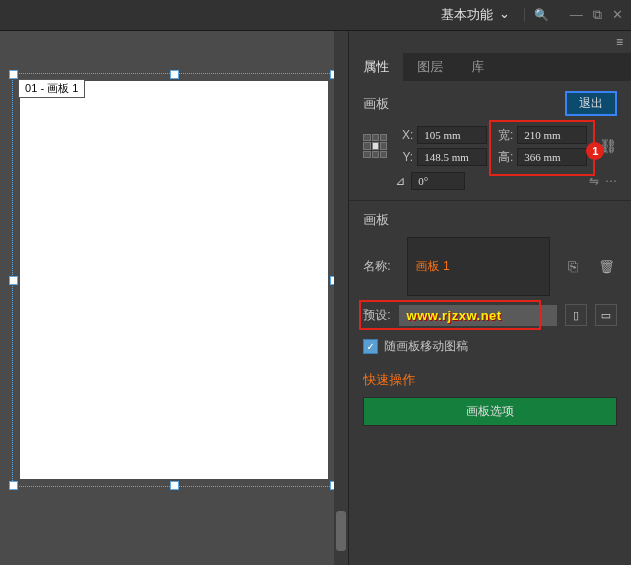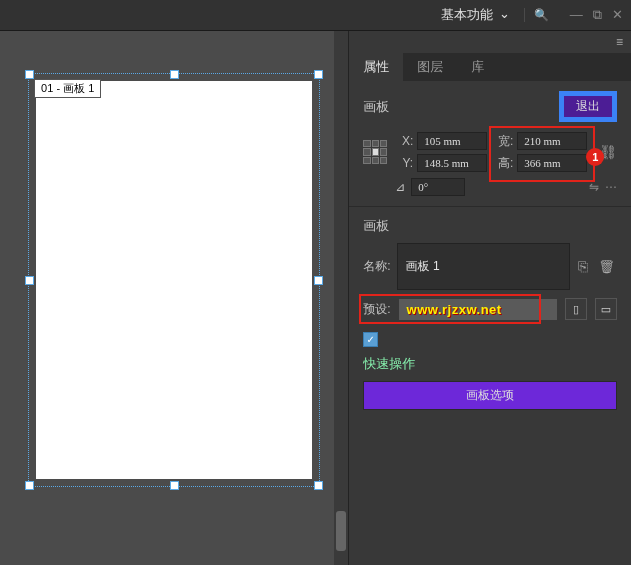--- a/index.html
+++ b/index.html
@@ -6,64 +6,64 @@
 .topbar{height:30px;background:#323232;border-bottom:1px solid #1a1a1a;display:flex;align-items:center;justify-content:flex-end;padding-right:8px;gap:10px}
 .workspace-sel{color:#e0e0e0;font-size:13px;display:flex;align-items:flex-start;gap:6px;cursor:pointer;padding:2px 4px}
 .search-box{display:flex;align-items:center;gap:6px;color:#888;font-size:12px;border-left:1px solid #4a4a4a;padding-left:10px}
 .win-ctrls{display:flex;gap:10px;color:#888;font-size:13px;margin-left:10px}
 .win-ctrls span{cursor:pointer}
 .main{display:flex;height:535px}
 .canvas-area{width:380px;background:#4b4b4b;position:relative;display:flex;align-items:flex-start;justify-content:center;padding-top:50px}
 .scroll-v{position:absolute;right:0;top:0;bottom:0;width:14px;background:#3a3a3a}
 .scroll-thumb-v{position:absolute;right:2px;top:480px;width:10px;height:40px;background:#666;border-radius:3px}
 .artboard-wrap{position:relative}
-.artboard{width:276px;height:398px;background:#fff;position:relative}
+.artboard{width:308px;height:398px;background:#fff;position:relative}
 .ab-label{position:absolute;top:-2px;left:-2px;background:#fff;border:1px solid #555;color:#000;font-size:11px;padding:1px 6px;font-family:Arial}
 .sel-box{position:absolute;top:-8px;left:-8px;right:-8px;bottom:-8px;border:1px dotted #5aa9e6;pointer-events:none}
 .handle{position:absolute;width:7px;height:7px;background:#fff;border:1px solid #5aa9e6}
 .h-tl{top:-4px;left:-4px}.h-tr{top:-4px;right:-4px}.h-bl{bottom:-4px;left:-4px}.h-br{bottom:-4px;right:-4px}
 .h-t{top:-4px;left:50%;margin-left:-4px}.h-b{bottom:-4px;left:50%;margin-left:-4px}
 .h-l{left:-4px;top:50%;margin-top:-4px}.h-r{right:-4px;top:50%;margin-top:-4px}
 .panel{flex:1;background:#383838;display:flex;flex-direction:column;position:relative;border-left:1px solid #222}
 .panel-menu{text-align:right;padding:4px 8px;color:#aaa}
 .tabs{display:flex;background:#2b2b2b;height:28px;align-items:center}
 .tab{padding:6px 14px;color:#999;font-size:13px;cursor:pointer}
 .tab.active{background:#383838;color:#e0e0e0}
 .panel-body{flex:1;padding:10px 14px;overflow:hidden}
 .row{display:flex;align-items:center;margin-bottom:10px}
 .sec-title{color:#c8c8c8;font-size:13px}
-.exit-btn{margin-left:auto;background:#4c1d95;border:5px solid #3b82f6;color:#ddd;padding:2px 12px;font-size:12px;cursor:pointer}
+.exit-btn{margin-left:auto;background:#0c4a6e;border:2px solid #3b82f6;color:#ddd;padding:2px 12px;font-size:12px;cursor:pointer}
 .transform-block{position:relative;margin-top:4px;margin-bottom:8px}
 .red-box{position:absolute;border:2px solid #e2231a;pointer-events:none}
 .red-box.r1{top:-4px;left:122px;width:112px;height:56px}
 .red-badge{position:absolute;top:20px;right:-11px;width:18px;height:18px;border-radius:50%;background:#e2231a;color:#fff;display:flex;align-items:center;justify-content:center;font-size:11px;font-weight:bold}
 .xy-grid{display:flex;gap:8px;align-items:center}
 .ref-grid{width:24px;height:24px;display:grid;grid-template-columns:repeat(3,1fr);grid-template-rows:repeat(3,1fr);gap:1px}
 .ref-cell{background:#555;border:1px solid #777}
 .ref-cell.on{background:#ddd}
 .fields{display:flex;flex-direction:column;gap:4px}
 .field-row{display:flex;align-items:center;gap:4px}
 .lbl{width:18px;text-align:right;color:#bbb;font-size:12px}
 .val-box{background:#2f2f2f;border:1px solid #222;color:#ddd;padding:2px 6px;font-size:11px;width:56px;font-family:Liberation Serif, serif}
 .link-icon{color:#aaa;margin-left:4px;font-size:14px}
 .angle-row{display:flex;align-items:center;gap:6px;margin-top:6px;margin-left:32px}
 .flip-icons{margin-left:auto;display:flex;gap:6px;color:#888}
 .sep{height:1px;background:#2a2a2a;margin:10px -14px}
-.name-row{display:flex;align-items:center;gap:6px;margin-bottom:8px}
-.name-input{background:#2f2f2f;border:1px solid #222;color:#e5e5e5;padding:14px 8px;font-size:12px;flex:1}
+.name-row{display:flex;align-items:center;gap:16px;margin-bottom:8px}
+.name-input{background:#2f2f2f;border:1px solid #222;color:#f97316;padding:20px 8px;font-size:12px;flex:1}
 .icon-btn{color:#aaa;cursor:pointer;font-size:13px;padding:2px}
 .preset-row{display:flex;align-items:center;gap:8px;position:relative}
 .preset-val{background:#5a5a5a;color:#fff000;font-weight:bold;padding:3px 8px;font-size:13px;flex:1;text-shadow:1px 1px 0 #a00;letter-spacing:0.5px}
 .red-box.r2{top:-4px;left:-4px;width:178px;height:26px}
 .sq-btn{width:20px;height:20px;border:1px solid #555;background:#3a3a3a;display:flex;align-items:center;justify-content:center;color:#ccc;cursor:pointer;font-size:11px}
 .chk-row{display:flex;align-items:center;gap:6px;margin-top:12px}
 .chk{width:13px;height:13px;background:#5a9fd4;border:1px solid #3a7fb4;display:flex;align-items:center;justify-content:center;color:#fff;font-size:10px}
-.quick-title{color:#86efac;font-size:13px;margin-top:8px}
+.quick-title{color:#f97316;font-size:13px;margin-top:16px}
 .btn-row{display:flex;gap:8px;margin-top:8px}
-.big-btn{flex:1;background:#6d28d9;border:1px solid #2a2a2a;color:#ddd;padding:5px 0;text-align:center;font-size:12px;cursor:pointer}
+.big-btn{flex:1;background:#15803d;border:1px solid #2a2a2a;color:#ddd;padding:5px 0;text-align:center;font-size:12px;cursor:pointer}
 .big-btn.disabled{color:#666;background:#3f3f3f}
 </style>
 </head>
 <body>
 
 <div class="topbar">
   <div class="workspace-sel">
     <span>基本功能</span>
     <span>⌄</span>
   </div>
@@ -176,20 +176,21 @@
       <div class="preset-row">
         <div class="red-box r2"></div>
         <span>预设:</span>
         <span class="preset-val">www.rjzxw.net</span>
         <div class="sq-btn">▯</div>
         <div class="sq-btn">▭</div>
       </div>
 
       <div class="chk-row">
         <div class="chk">✓</div>
+        <span>随画板移动图稿</span>
       </div>
 
       <div class="quick-title">快速操作</div>
       <div class="btn-row">
         <div class="big-btn">画板选项</div>
       </div>
 
     </div>
   </div>
 </div>

